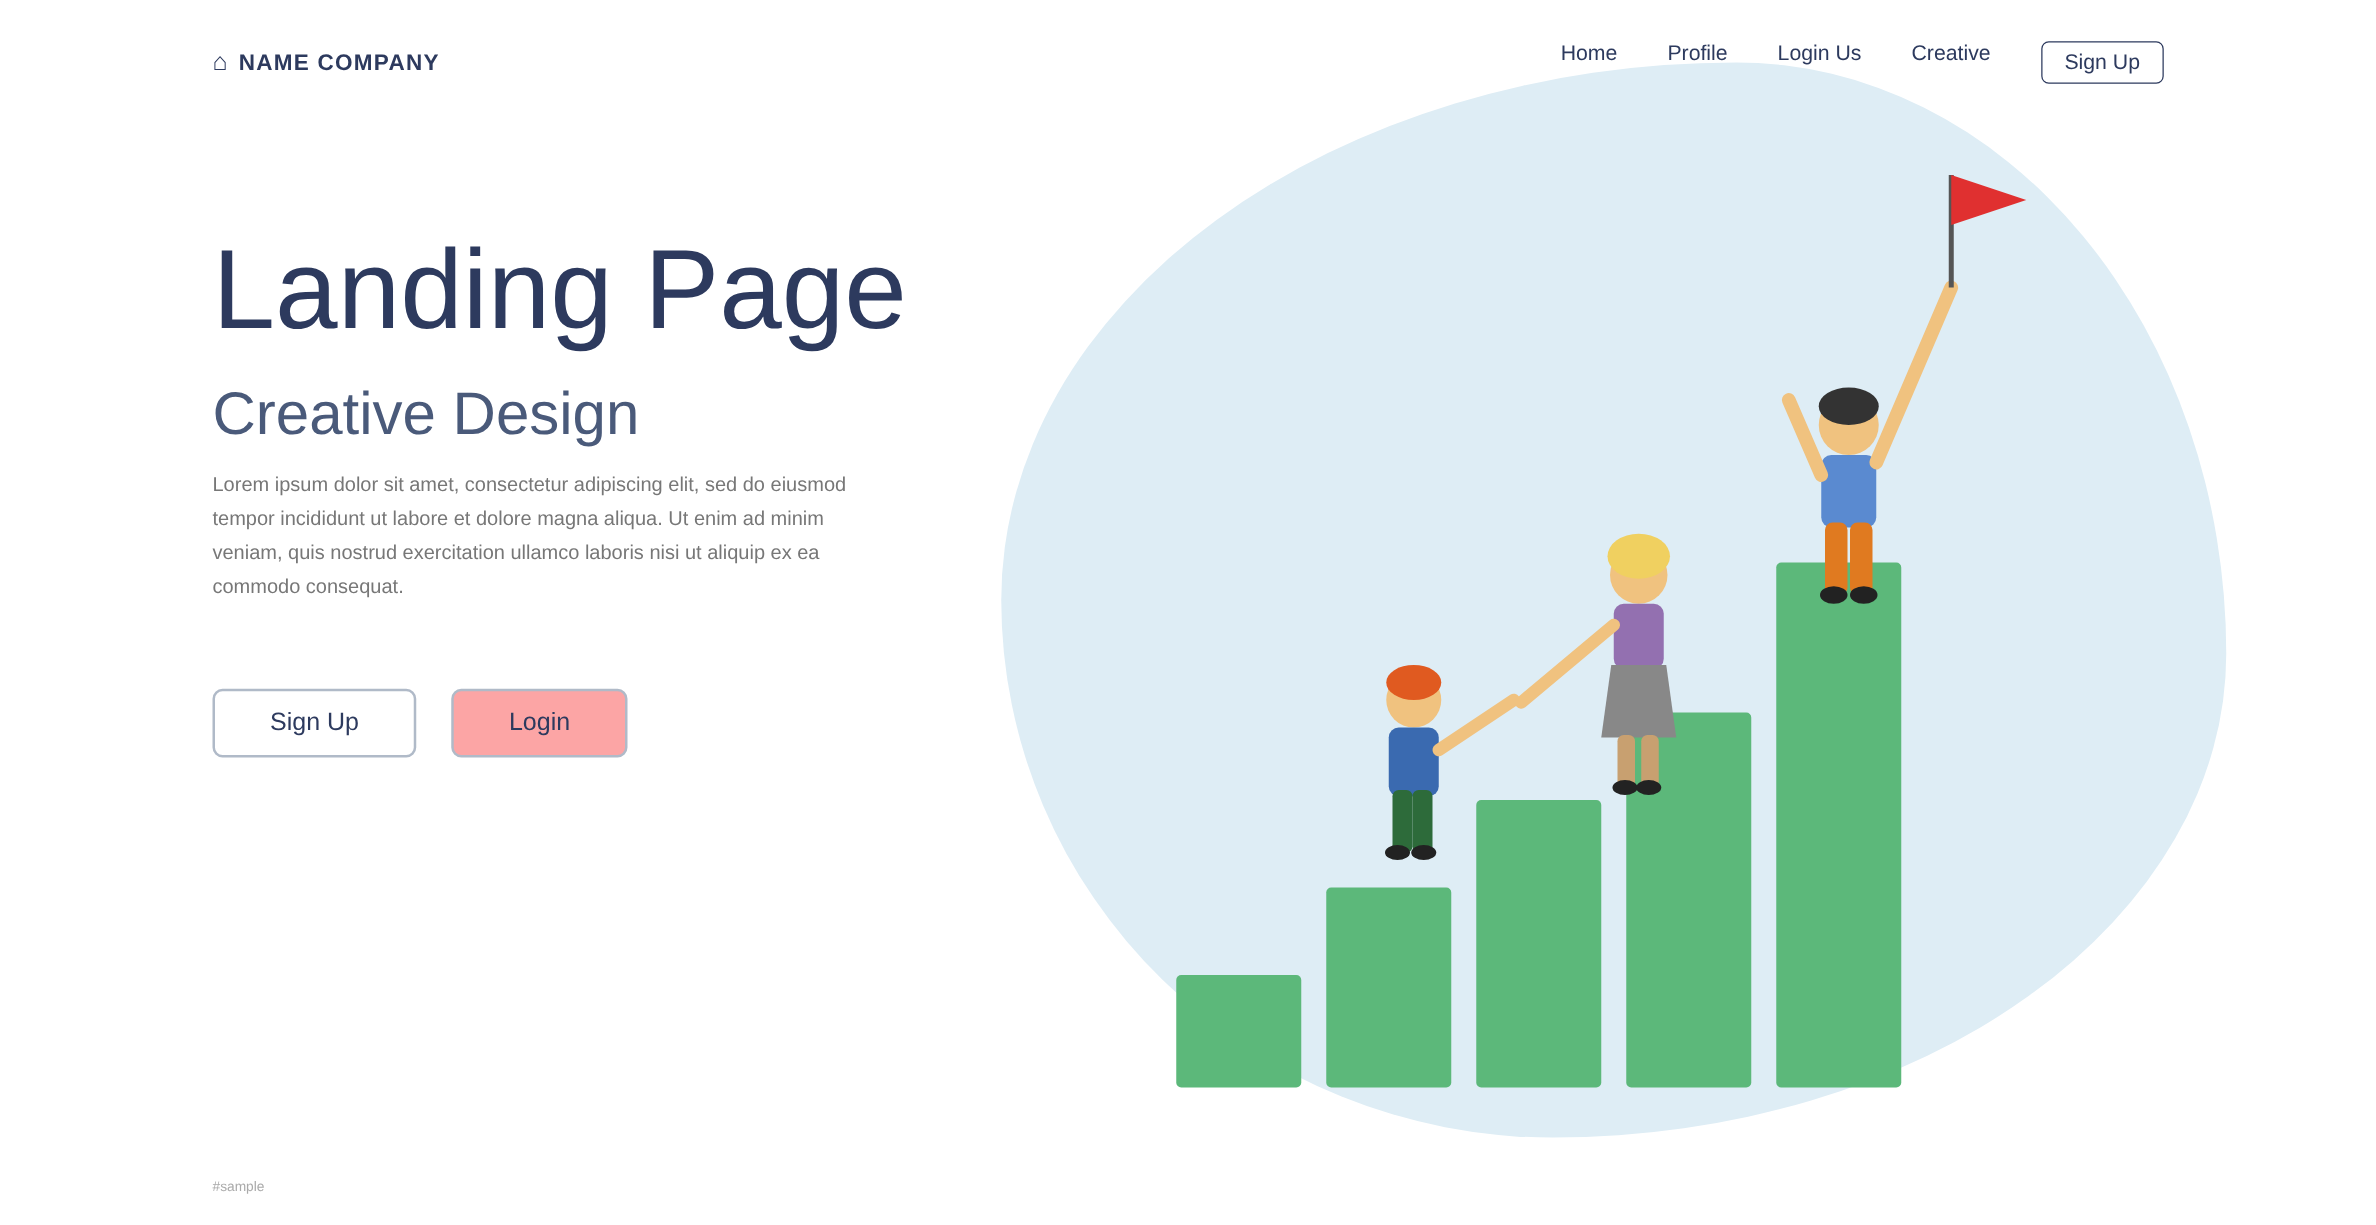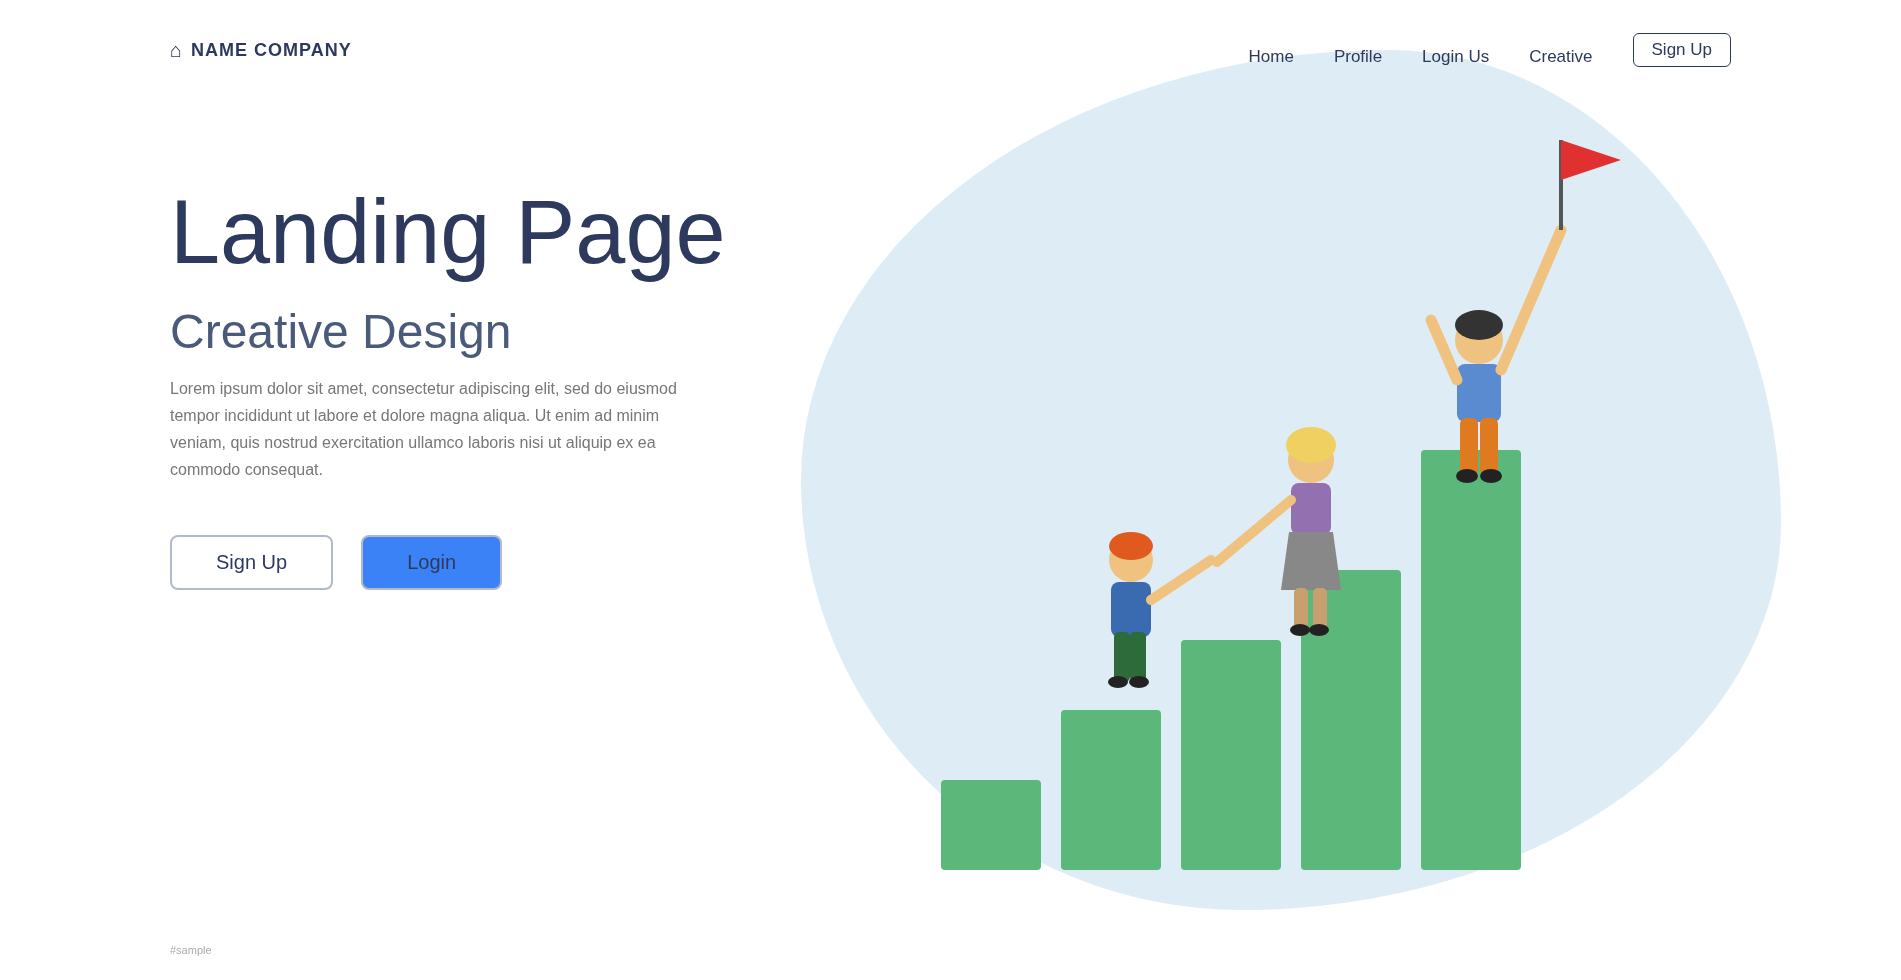--- a/index.html
+++ b/index.html
@@ -31,21 +31,21 @@
       font-weight: 600;
       color: #2d3a5e;
       letter-spacing: 1px;
     }
     .logo-icon {
       font-size: 20px;
       color: #2d3a5e;
     }
     .nav {
       display: flex;
-      align-items: flex-end;
+      align-items: flex-start;
       gap: 40px;
     }
     .nav-link {
       font-size: 17px;
       color: #2d3a5e;
       text-decoration: none;
       cursor: pointer;
     }
     .nav-signup {
       border: 1.5px solid #2d3a5e;
@@ -88,42 +88,42 @@
       font-size: 48px;
       color: #4a5a7a;
       font-weight: 400;
       margin-bottom: 16px;
     }
     .hero-description {
       font-size: 16px;
       color: #777;
       line-height: 1.7;
       max-width: 520px;
-      margin-bottom: 52px;
+      margin-bottom: 68px;
     }
     .cta-buttons {
       display: flex;
       gap: 28px;
     }
     .btn-signup {
       border: 2px solid #b0bac8;
       border-radius: 8px;
       padding: 14px 44px;
       font-size: 20px;
       color: #2d3a5e;
       background: #fff;
       cursor: pointer;
     }
     .btn-login {
       border: 2px solid #b0bac8;
       border-radius: 8px;
       padding: 14px 44px;
       font-size: 20px;
       color: #2d3a5e;
-      background: #3b82f6;
+      background: #fca5a5;
       cursor: pointer;
     }
 
     
     .sample-tag {
       position: absolute;
       bottom: 24px;
       left: 170px;
       font-size: 11px;
       color: #aaa;

